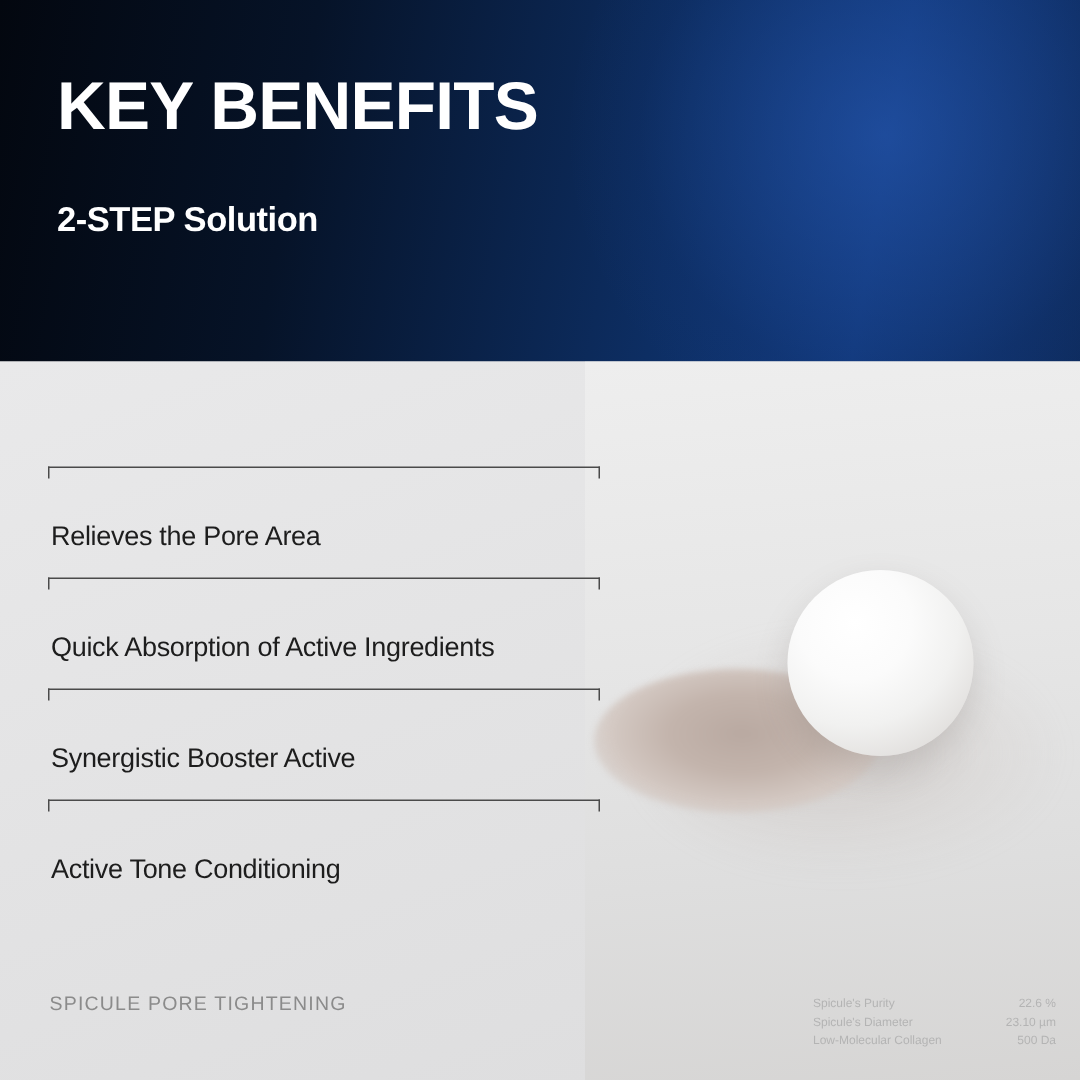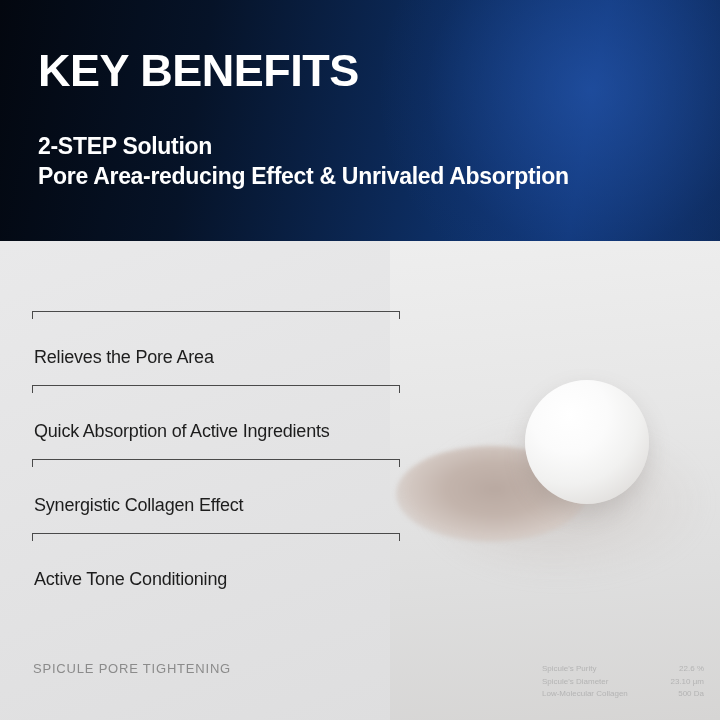--- a/index.html
+++ b/index.html
@@ -198,21 +198,20 @@
 </style>
 </head>
 <body>
 
 <div class="page">
 
   <div class="header">
     <div class="glow"></div>
     <div class="header-title">KEY BENEFITS</div>
     <div class="header-sub1">2-STEP Solution</div>
-    <div class="header-sub2">Pore Area-reducing Effect &amp; Unrivaled Absorption</div>
   </div>
 
   <div class="body-area">
 
     <div class="scene">
       <div class="scene-bg"></div>
       <div class="shadow-soft"></div>
       <div class="shadow-blob"></div>
       <div class="sphere"></div>
     </div>
@@ -227,21 +226,21 @@
       <div class="benefit">
         <div class="rule"></div>
         <div class="tick-l"></div>
         <div class="tick-r"></div>
         <div class="label">Quick Absorption of Active Ingredients</div>
       </div>
       <div class="benefit">
         <div class="rule"></div>
         <div class="tick-l"></div>
         <div class="tick-r"></div>
-        <div class="label">Synergistic Collagen Effect</div>
+        <div class="label">Synergistic Booster Active</div>
       </div>
       <div class="benefit">
         <div class="rule"></div>
         <div class="tick-l"></div>
         <div class="tick-r"></div>
         <div class="label">Active Tone Conditioning</div>
       </div>
     </div>
 
   </div>

